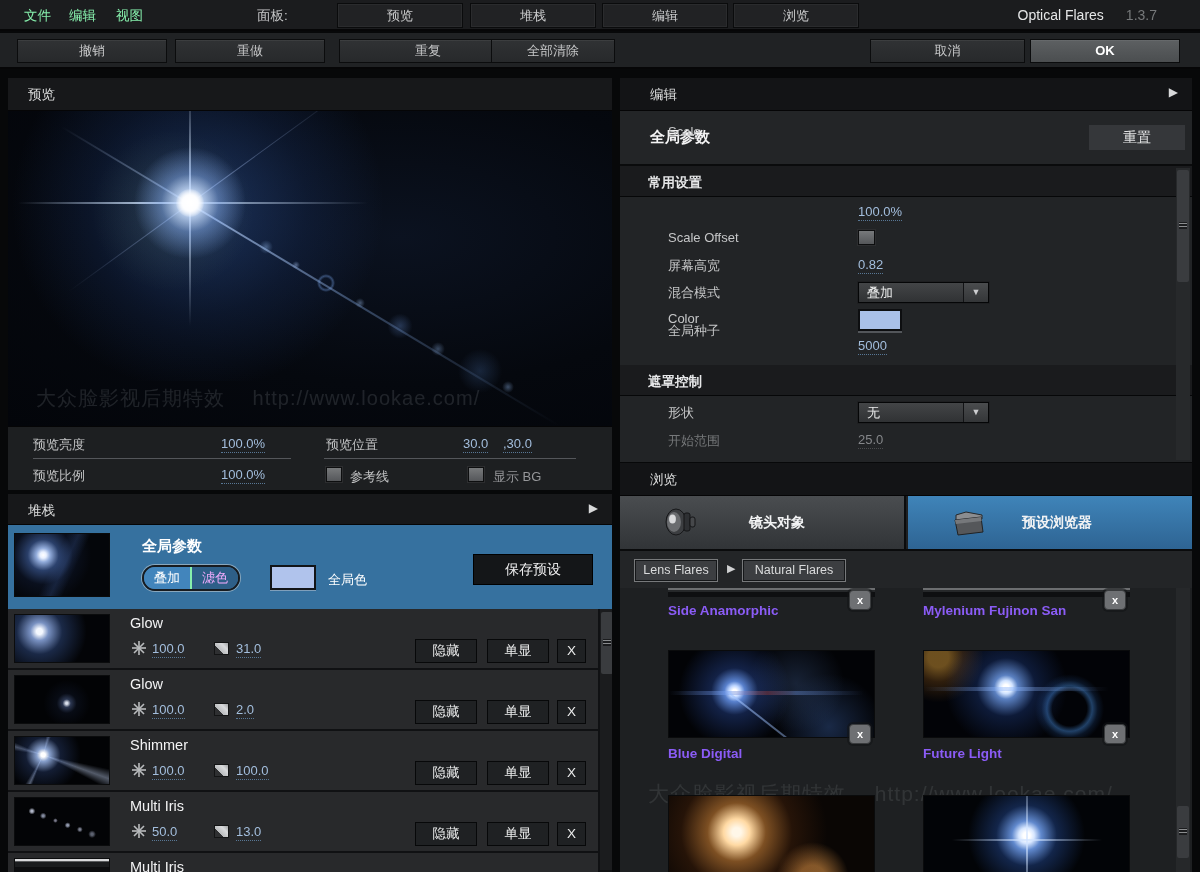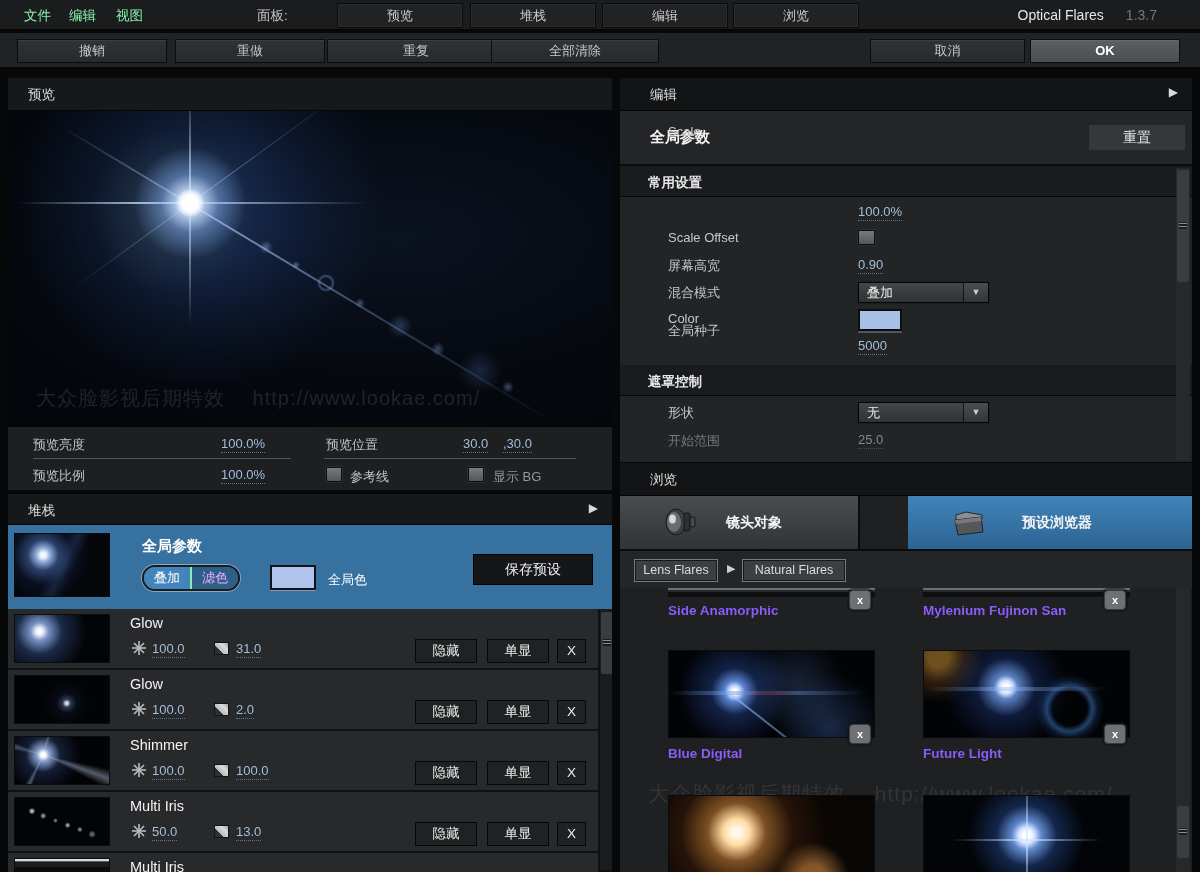--- a/index.html
+++ b/index.html
@@ -162,21 +162,21 @@
   .e-lbl.dim { color:#76787a; }
   .e-ctl { position:absolute; left:238px; }
   #edit-swatch { width:44px; height:22px; background:#a9c0e8; border:2px solid #0d0e10;
     box-shadow:0 2px 0 rgba(175,180,190,.35); }
 
   
   #browse-panel { position:absolute; left:620px; top:463px; width:572px; height:409px;
     background:#1e2022; overflow:hidden; }
   #browse-panel .panel-header { height:33px; background:#131416; }
   .btab { position:absolute; top:33px; height:53px; }
-  #tab-lens { left:0; width:240px; background:linear-gradient(#4a4d50,#313437); border-right:2px solid #0a0b0c; }
+  #tab-lens { left:0; width:286px; background:linear-gradient(#4a4d50,#313437); border-right:2px solid #0a0b0c; }
   #tab-presets { left:288px; width:284px; background:linear-gradient(#3f84b9,#2e6493); }
   .btab .tab-label { position:absolute; left:0; right:0; top:18px; text-align:center;
     font-size:14px; font-weight:bold; color:#f2f3f4; }
   .tab-icon { position:absolute; left:44px; top:10px; width:34px; height:32px; }
   #crumb-row { position:absolute; left:0; top:86px; width:572px; height:39px;
     background:#232527; border-top:2px solid #0a0b0c; }
   .crumb-btn { position:absolute; top:8px; height:23px; background:#3c3e41;
     border:1px solid #77797b; box-shadow:inset 0 0 0 1px #151719; color:#dadbdc;
     font-size:12.5px; text-align:center; line-height:21px; }
   #crumb-arrow { position:absolute; left:107px; top:11px; color:#d0d1d2; font-size:11px; }
@@ -226,22 +226,22 @@
     <div class="panel-btn" style="left:733px">浏览</div>
     <div id="app-title-wrap">
       <span id="app-title">Optical Flares</span>
       <span id="app-version">1.3.7</span>
     </div>
   </div>
 
   <div id="toolbar">
     <div class="tool-btn" style="left:17px;width:150px">撤销</div>
     <div class="tool-btn" style="left:175px;width:150px">重做</div>
-    <div class="tool-btn" style="left:327px;width:178px">重复</div>
-    <div class="tool-btn" style="left:491px;width:168px">全部清除</div>
+    <div class="tool-btn" style="left:339px;width:178px">重复</div>
+    <div class="tool-btn" style="left:491px;width:124px">全部清除</div>
     <div class="tool-btn" style="left:870px;width:155px">取消</div>
     <div class="tool-btn ok" style="left:1030px;width:150px">OK</div>
   </div>
 
   <div id="preview-panel">
     <div class="panel-header">
       <span class="ph-title">预览</span>
     </div>
     <div id="pv-canvas">
       <div class="pv-el" id="pv-glow"></div>
@@ -399,21 +399,21 @@
       <span>常用设置</span>
     </div>
 
     <span class="e-lbl" style="top:206px;margin-top:-80px;top:126px">Scale</span>
     <span class="e-ctl val" style="top:126px">100.0%</span>
 
     <span class="e-lbl" style="top:152px">Scale Offset</span>
     <span class="checkbox e-ctl" style="top:152px;width:17px;height:15px"></span>
 
     <span class="e-lbl" style="top:179px">屏幕高宽</span>
-    <span class="e-ctl val" style="top:179px">0.90</span>
+    <span class="e-ctl val" style="top:179px">0.82</span>
 
     <span class="e-lbl" style="top:206px">混合模式</span>
     <div class="dd" style="left:238px;top:204px">
       <span class="dd-text">叠加</span>
       <span class="dd-caret">▼</span>
     </div>
 
     <span class="e-lbl" style="top:233px">Color</span>
     <div class="e-ctl" id="edit-swatch" style="top:231px"></div>
 

